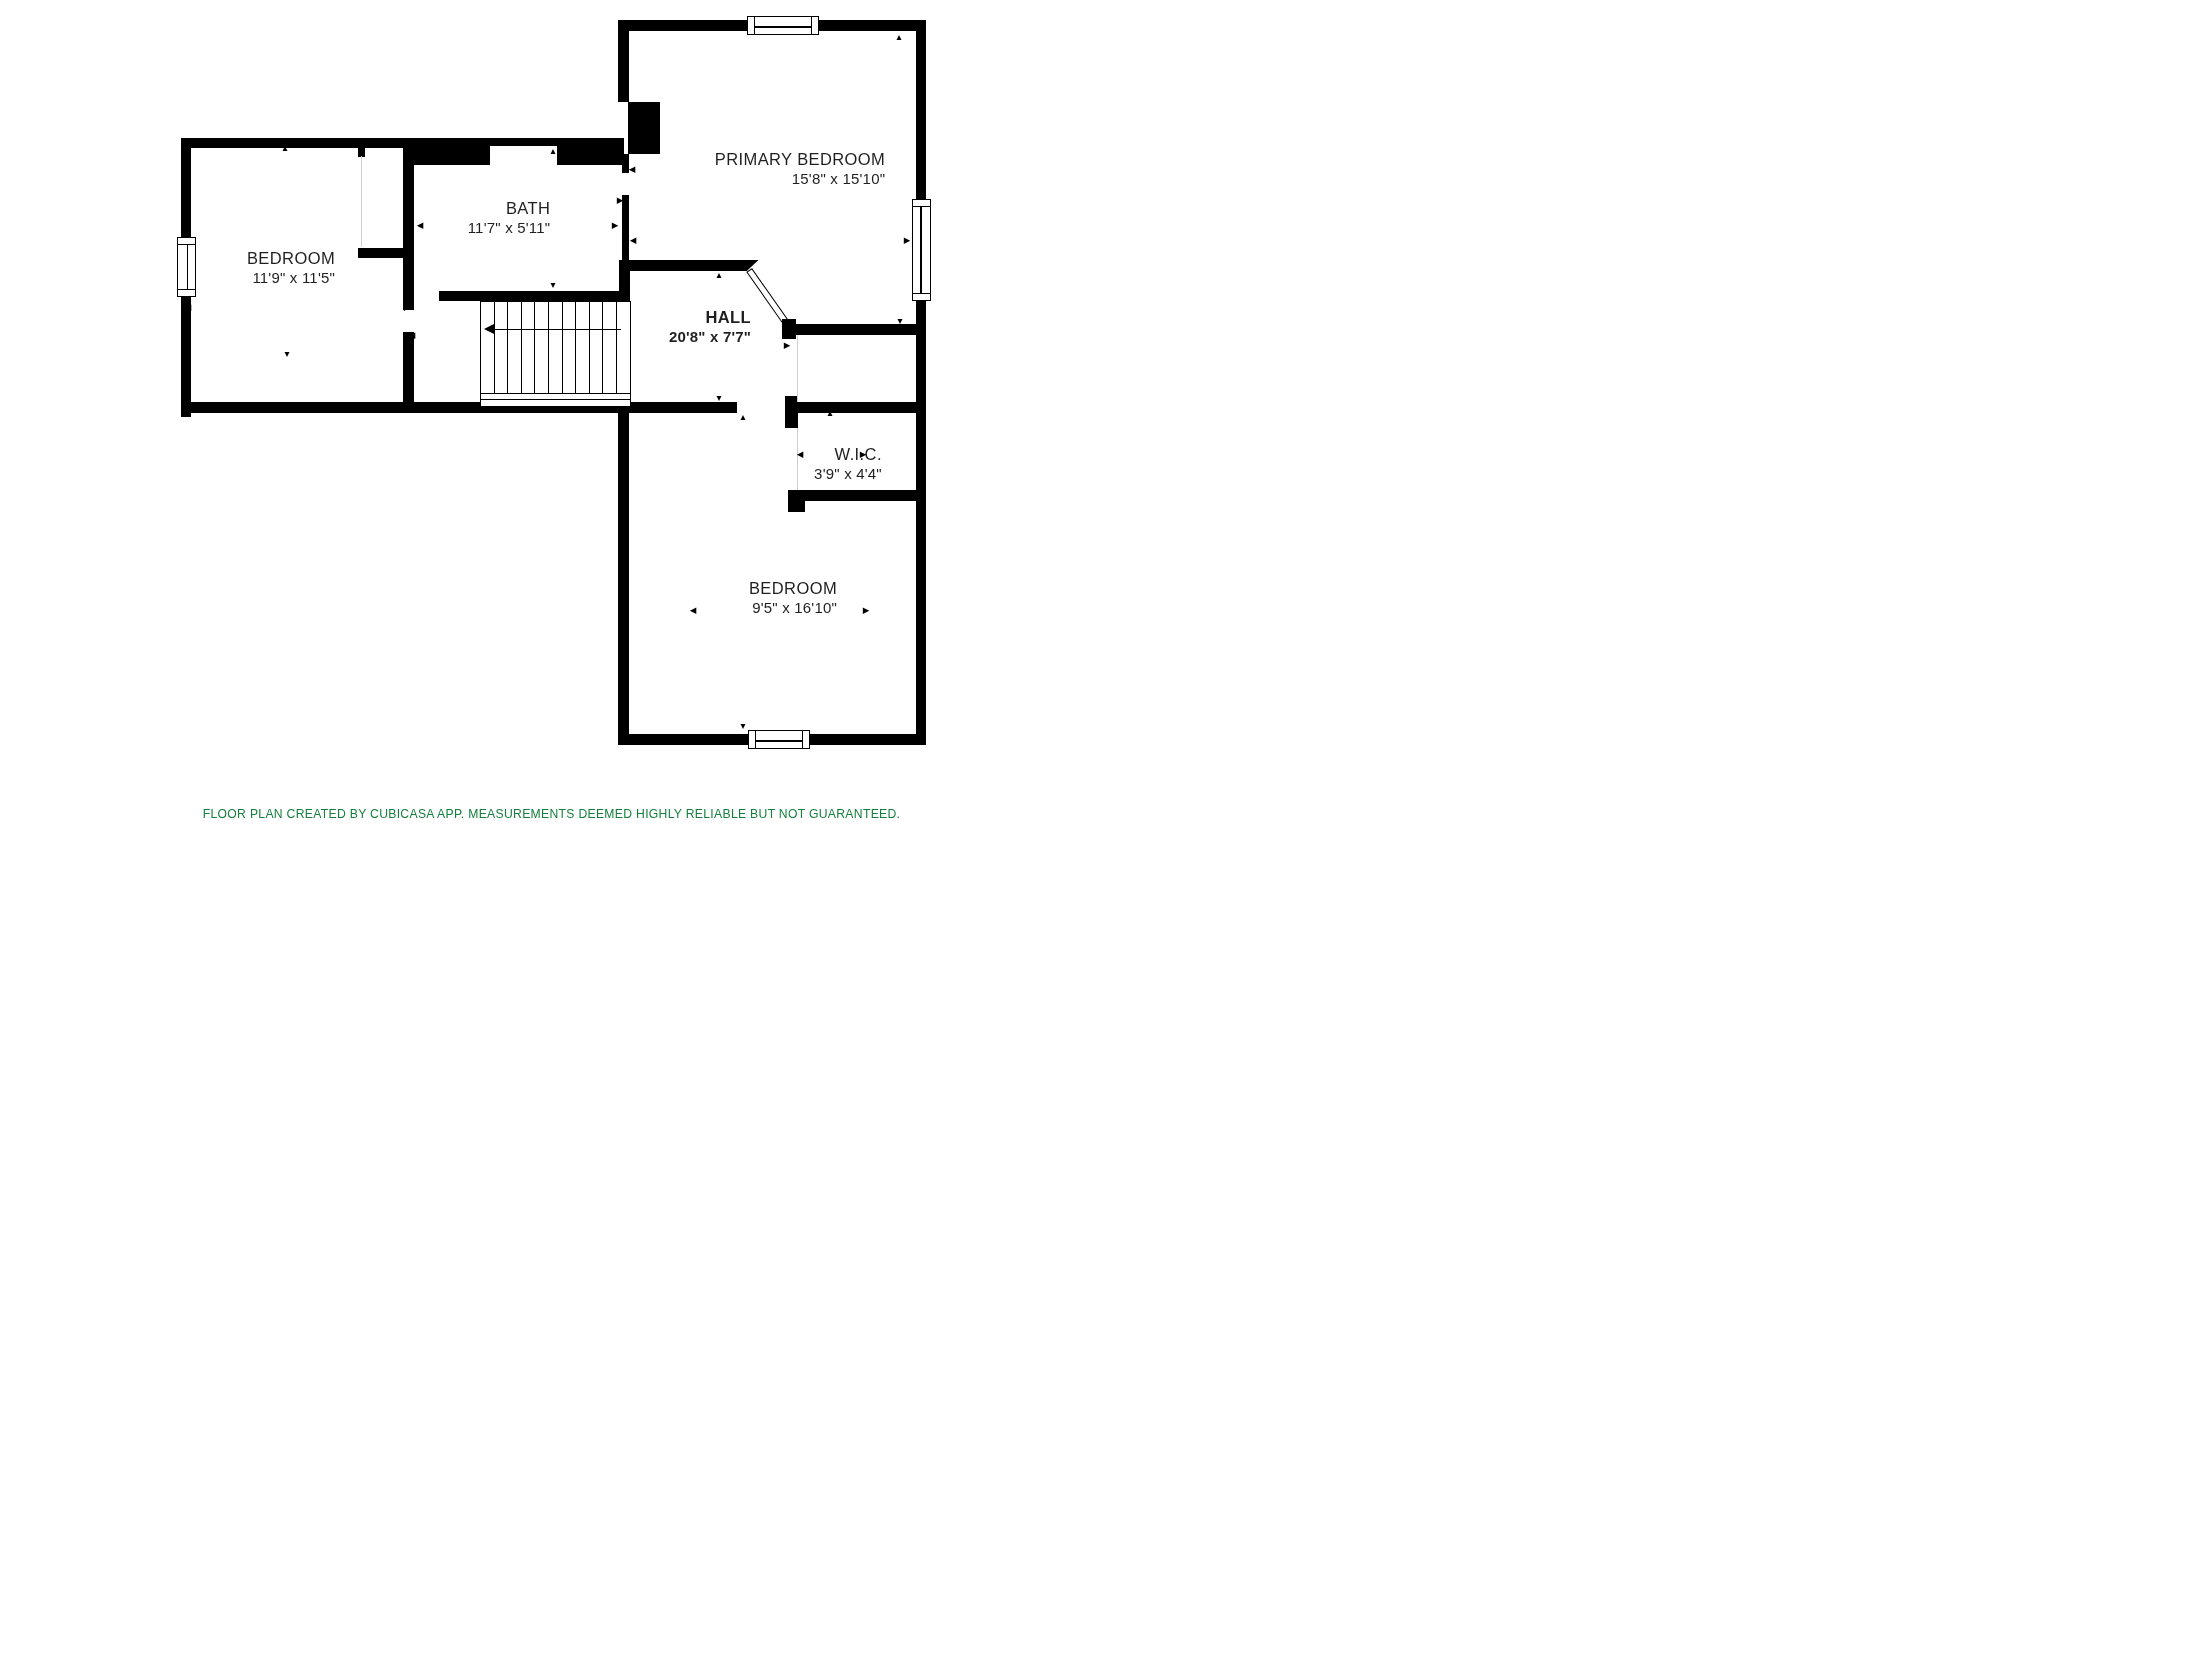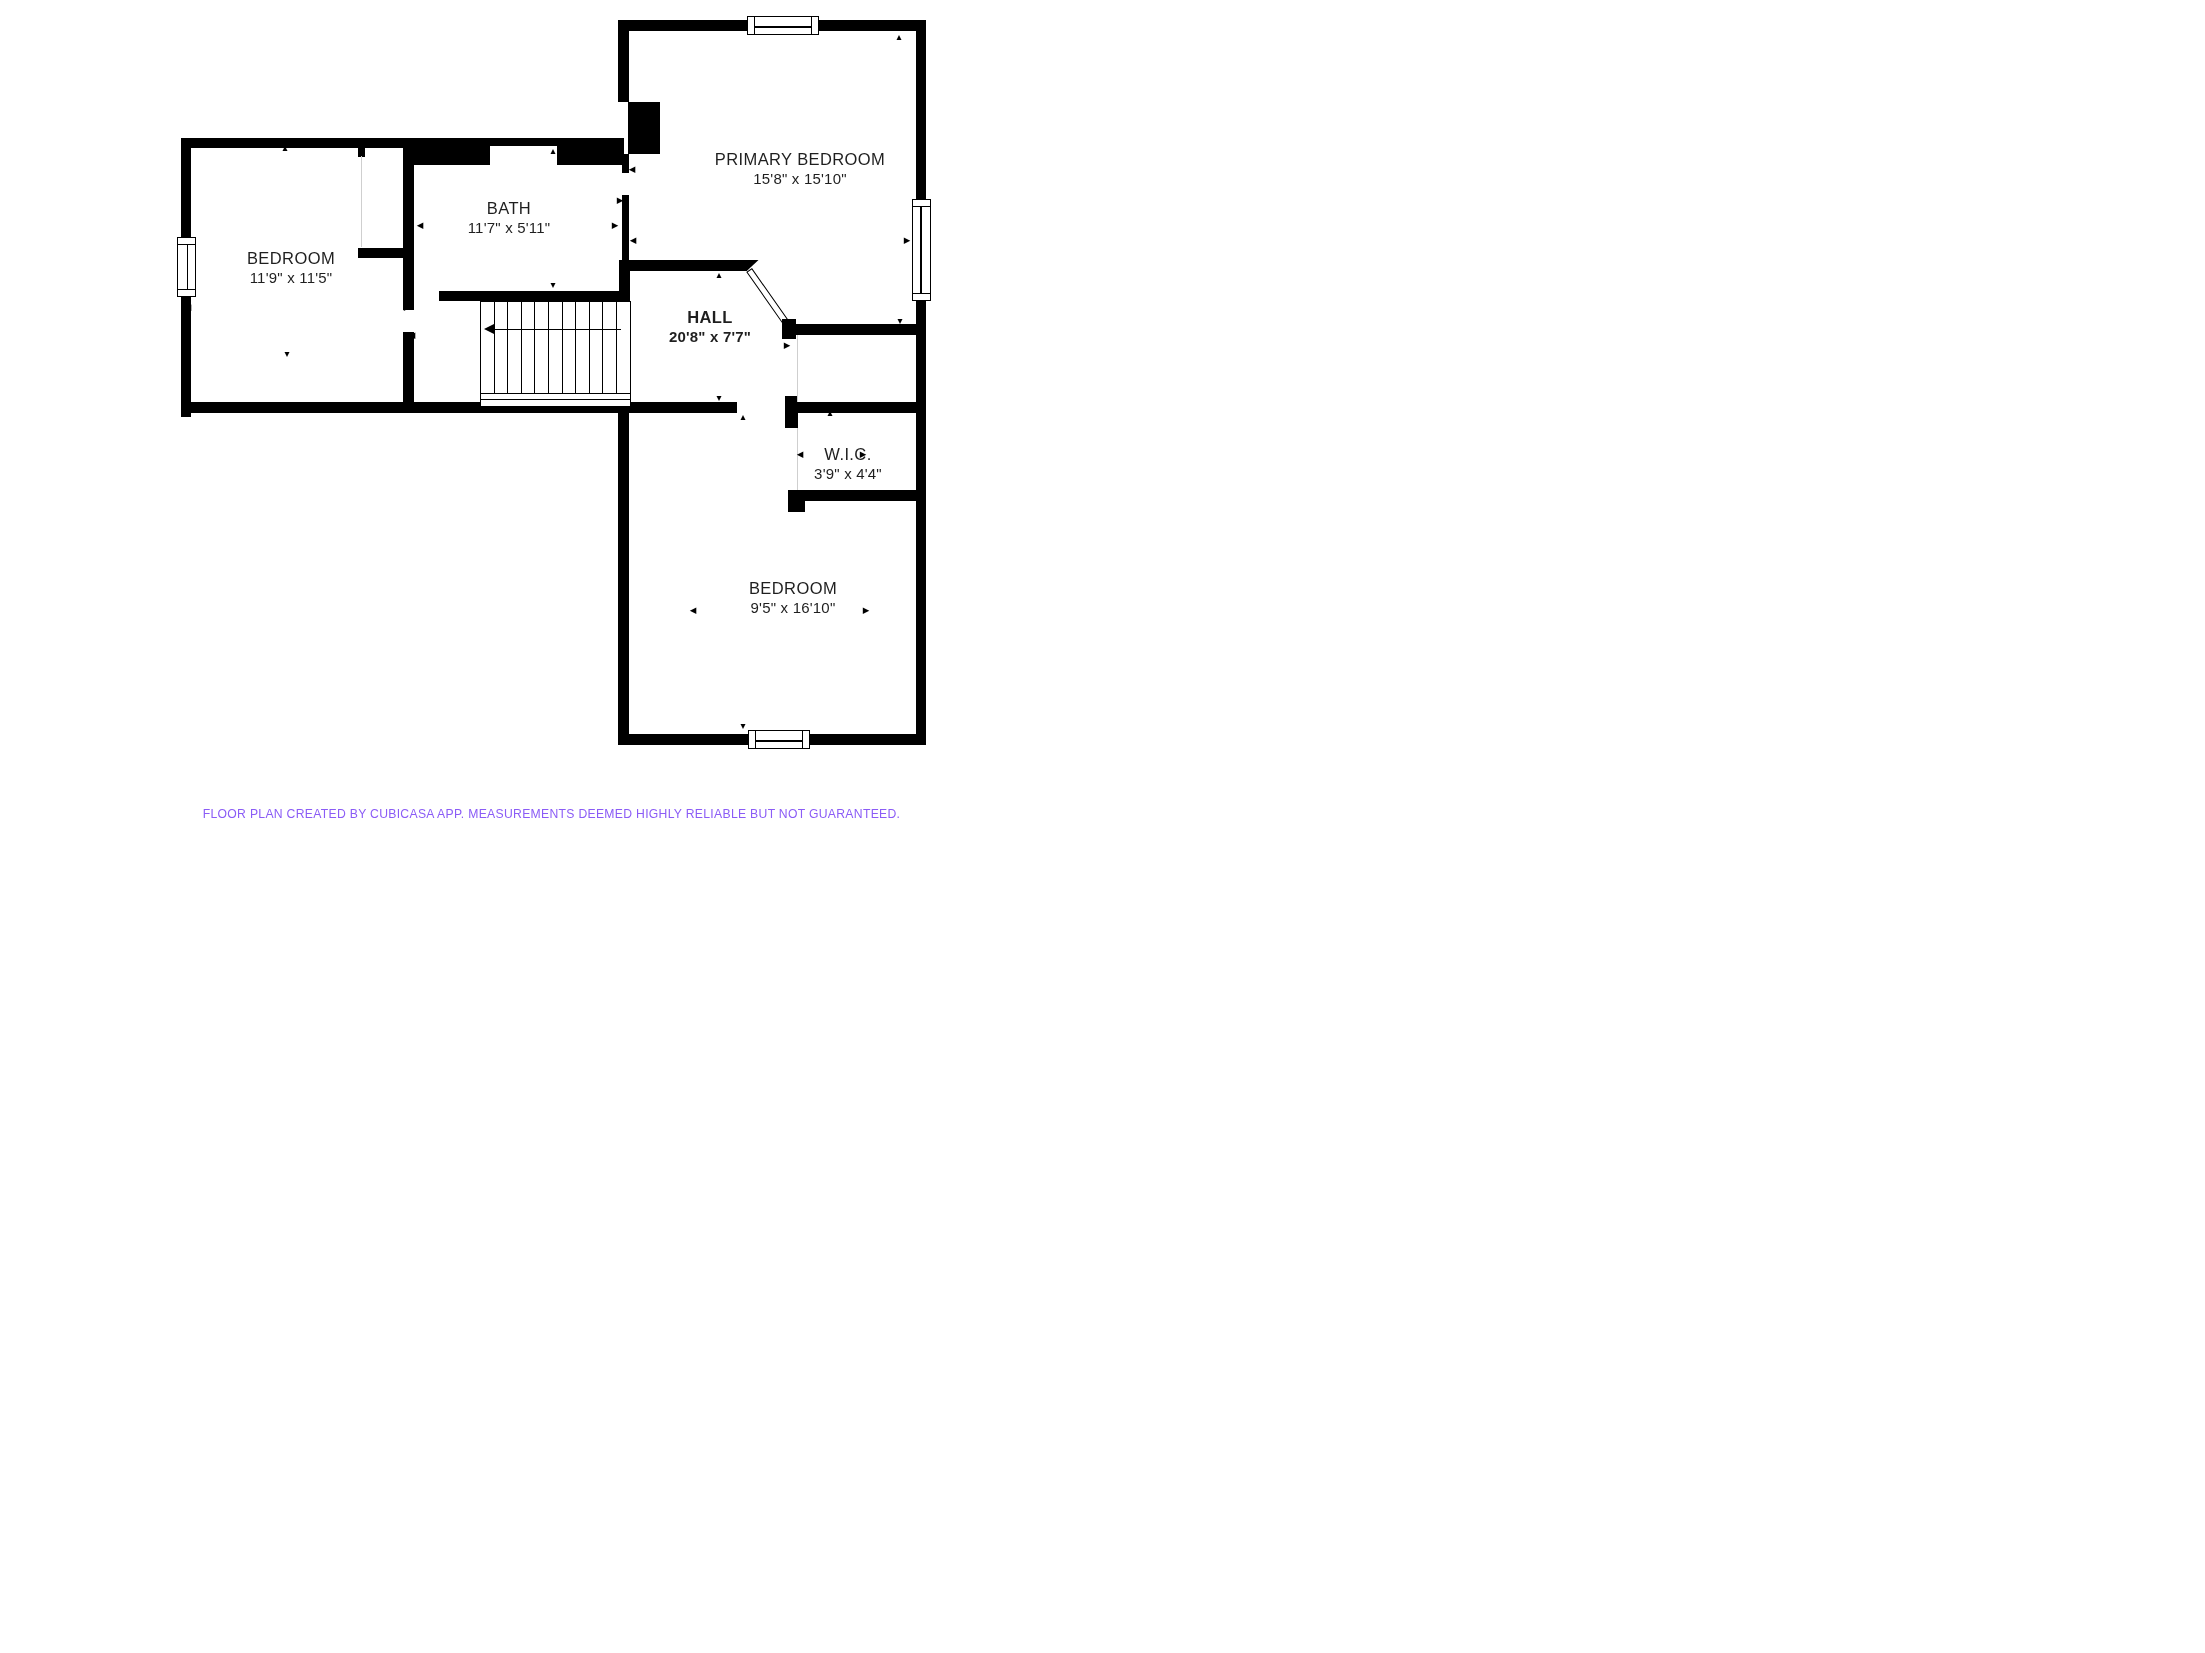--- a/index.html
+++ b/index.html
@@ -2,38 +2,38 @@
 <html style="font-size:11.5px"><head>
 <meta charset="utf-8">
 <style>
   html,body{margin:0;padding:0;background:#ffffff;}
   body{width:1103px;height:827px;position:relative;overflow:hidden;
        font-family:"Liberation Sans", sans-serif;}
   .plan{position:absolute;left:0;top:0;width:1103px;height:827px;background:#fff;}
   .w{position:absolute;background:#000;}
   .recess{position:absolute;background:#fff;}
   .gapline{position:absolute;background:#cfcfcf;}
-  .rlabel{position:absolute;transform:translateX(-50%);text-align:center;color:#1f1f1f;white-space:nowrap;}
+  .rlabel{position:absolute;transform:translateX(-50%);text-align:right;color:#1f1f1f;white-space:nowrap;}
   .rname{font-size:16.5px;letter-spacing:0.4px;line-height:20px;}
   .rdims{font-size:15px;letter-spacing:0.2px;line-height:20px;}
   .ar{position:absolute;font-size:8.6px;color:#000;transform:translate(-50%,-50%);line-height:8.6px;}
   .window{position:absolute;background:#fff;border:1.4px solid #000;box-sizing:border-box;}
   .window .cap{position:absolute;background:#000;}
   .window .mid{position:absolute;background:#000;}
   .stairs{position:absolute;border:1.4px solid #000;box-sizing:border-box;background:#fff;}
   .treads{position:absolute;left:0;right:0;top:0;height:91px;
           background:repeating-linear-gradient(90deg,transparent 0px,transparent 12.6px,#000 12.6px,#000 13.6px);
           border-bottom:1.4px solid #000;}
   .landing{position:absolute;left:0;right:0;bottom:5.7px;height:1.4px;background:#000;}
   .stair-shaft{position:absolute;background:#000;}
   .stair-head{position:absolute;width:0;height:0;border-top:5.7px solid transparent;border-bottom:5.7px solid transparent;border-right:10.8px solid #000;}
   .door-diag{position:absolute;background:#fff;border:1.4px solid #000;box-sizing:border-box;transform-origin:left top;}
   .bevel{position:absolute;background:#000;clip-path:polygon(0 0,100% 0,0 100%);}
   .footer{position:absolute;left:0;top:807px;width:1103px;text-align:center;
-          font-size:12.2px;letter-spacing:0.3px;color:#8b5cf6;}
+          font-size:12.2px;letter-spacing:0.3px;color:#15803d;}
 </style>
 </head>
 <body>
 
 <div class="plan">
 
   <div class="w" style="left:181px;top:138px;width:228px;height:10px;"></div>
   <div class="w" style="left:409px;top:138px;width:215px;height:27px;"></div>
   <div class="recess" style="left:490px;top:146px;width:67px;height:19.4px;"></div>
   <div class="w" style="left:181px;top:138px;width:10px;height:279px;"></div>

